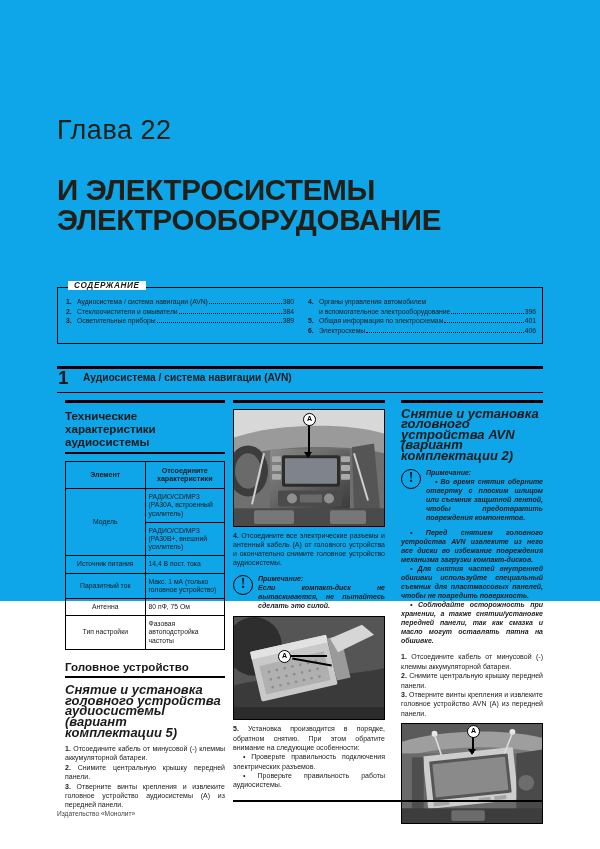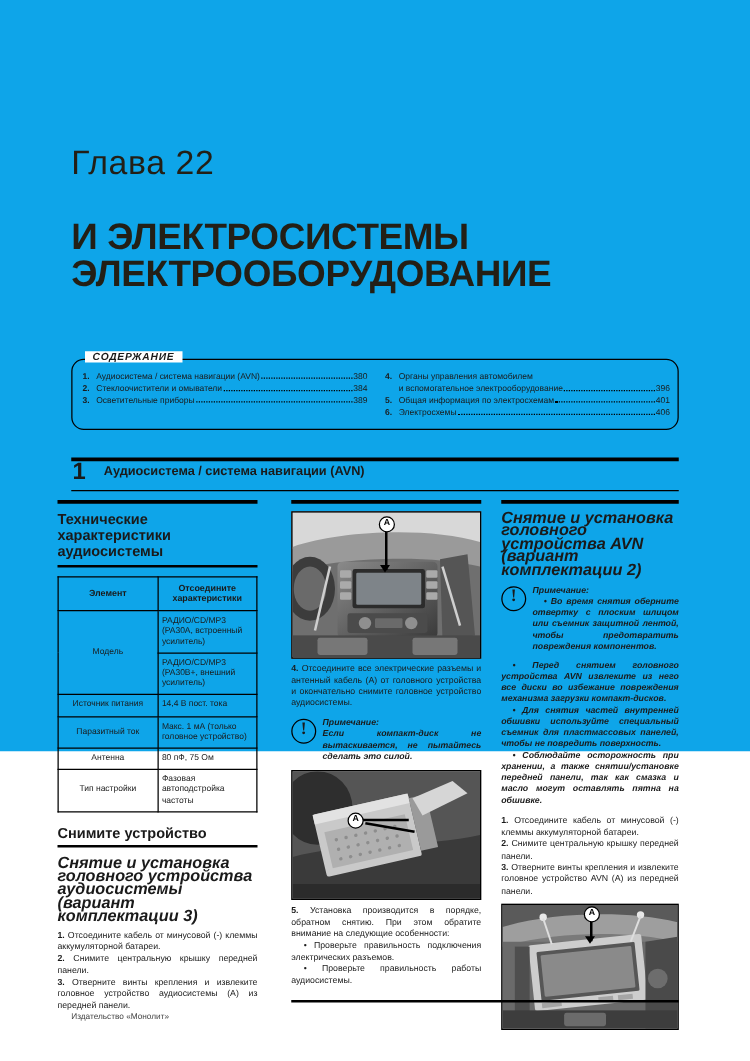--- a/index.html
+++ b/index.html
@@ -48,21 +48,21 @@
   .chapter-title .ln { display: block; }
 
   
   .toc-box {
     position: absolute;
     left: 57px;
     top: 287px;
     width: 486px;
     height: 57px;
     border: 1px solid #000;
-    border-radius: 10px;
+    border-radius: 0;
     box-sizing: border-box;
   }
   .toc-tab {
     position: absolute;
     left: 10px;
     top: -7px;
     background: #fff;
     padding: 0 7px 0 6px;
     font-size: 8.2px;
     font-weight: 700;
@@ -133,21 +133,21 @@
     height: 1px;
     background: #000;
   }
 
   
   .col {
     position: absolute;
     top: 400px;
     box-sizing: border-box;
   }
-  .col-left  { left: 46px;  width: 160px; }
+  .col-left  { left: 65px;  width: 160px; }
   .col-mid   { left: 233px; width: 152px; }
   .col-right { left: 401px; width: 142px; }
 
   .col-topline {
     height: 2.5px;
     background: #000;
     margin-bottom: 6px;
   }
 
   .h-block {
@@ -430,22 +430,22 @@
           <td class="val">80 пФ, 75 Ом</td>
         </tr>
         <tr>
           <td class="lbl">Тип настройки</td>
           <td class="val">Фазовая автоподстройка частоты</td>
         </tr>
       </tbody>
     </table>
 
     <div style="height:10px"></div>
-    <div class="h-block h-underline">Снимите устройство</div>
-    <div class="h-sub">Снятие и установка головного устройства аудиосистемы (вариант комплектации 3)</div>
+    <div class="h-block h-underline">Головное устройство</div>
+    <div class="h-sub">Снятие и установка головного устройства аудиосистемы (вариант комплектации 5)</div>
 
     <div class="steps">
       <p class="step"><b>1.</b> <span>Отсоедините кабель от минусовой (-) клеммы аккумуляторной батареи.</span></p>
       <p class="step"><b>2.</b> <span>Снимите центральную крышку передней панели.</span></p>
       <p class="step"><b>3.</b> <span>Отверните винты крепления и извлеките головное устройство аудиосистемы (A) из передней панели.</span></p>
     </div>
   </div>
 
   <div class="col col-mid">
     <div class="col-topline"></div>

